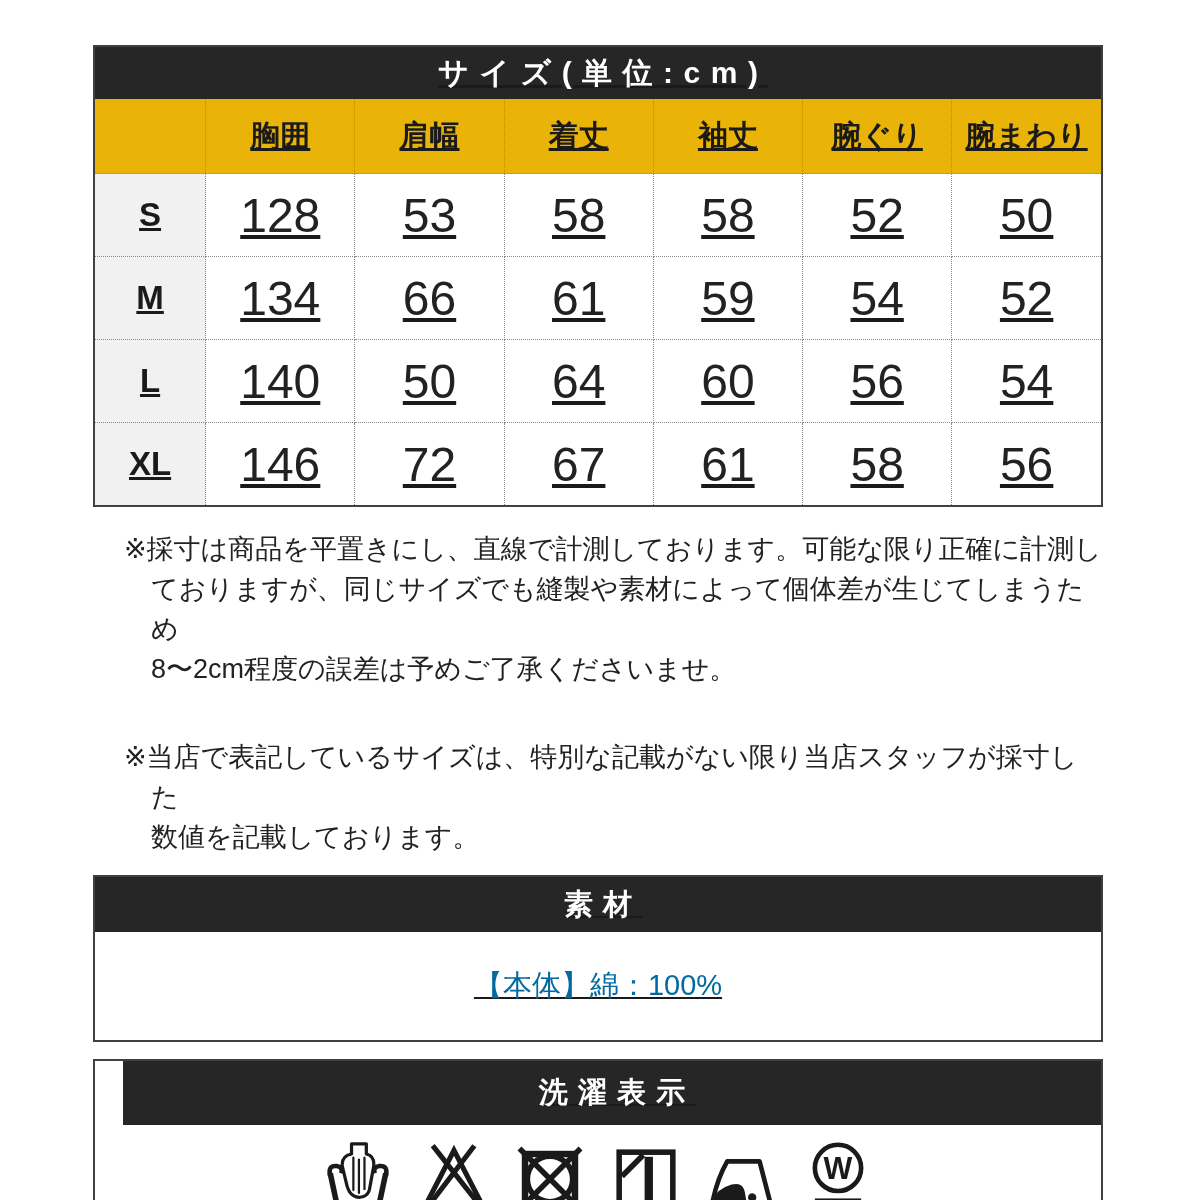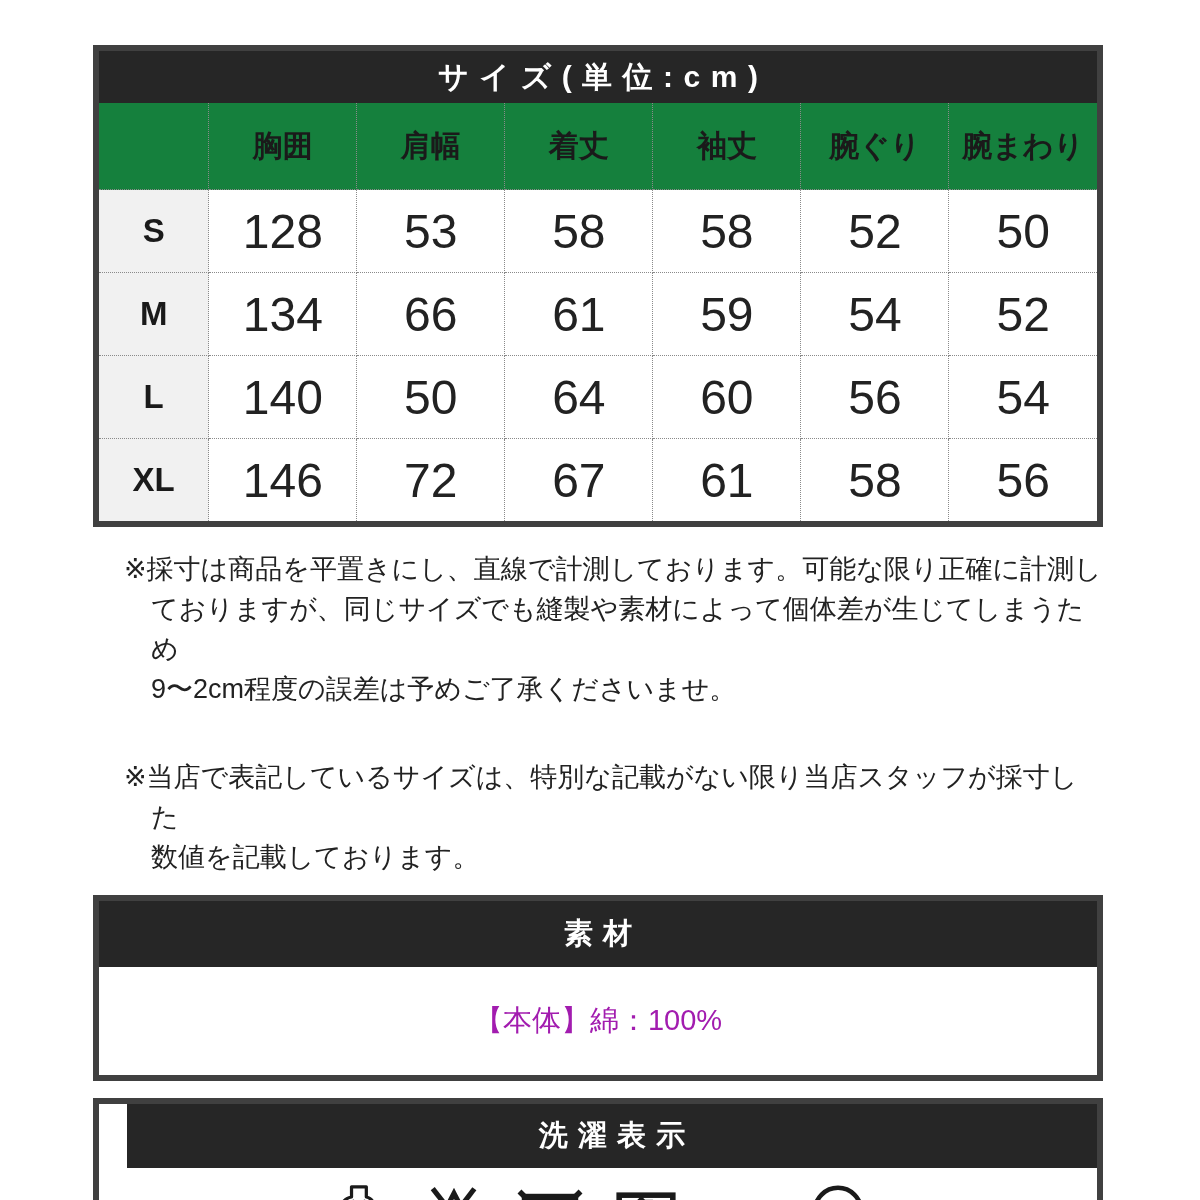--- a/index.html
+++ b/index.html
@@ -4,40 +4,40 @@
 <style>
   html,body{margin:0;padding:0;background:#ffffff;}
   body{
     width:1200px;height:1200px;position:relative;
     font-family:"Liberation Sans","DejaVu Sans",sans-serif;
     color:#1a1a1a;
   }
   .wrap{width:1010px;margin-left:93px;padding-top:45px;}
 
   
-  .boxed{border:6px solid #404040;background:#ffffff;}
+  .boxed{border:2px solid #404040;background:#ffffff;text-decoration:underline;}
   .bar{
     background:#262626;color:#ffffff;font-weight:bold;
     text-align:center;letter-spacing:0.35em;text-indent:0.35em;
     display:flex;align-items:center;justify-content:center;
   }
   .bar-title{white-space:nowrap;}
 
   
   .table-bar{height:52px;font-size:30px;}
   table.size{
     width:100%;border-collapse:collapse;table-layout:fixed;
     text-align:center;
   }
   table.size col.size-col{width:11%;}
   table.size th,table.size td{
     border:1px dotted #8a8a8a;padding:0;vertical-align:middle;
   }
   table.size thead th{
-    background:#15803d;height:86px;font-size:30px;font-weight:bold;color:#1a1a1a;
+    background:#eab308;height:74px;font-size:30px;font-weight:bold;color:#1a1a1a;
   }
   table.size tbody th{
     background:#f1f1f1;font-size:33px;font-weight:bold;color:#1a1a1a;
   }
   table.size tbody td{
     background:#ffffff;height:82px;font-size:48px;font-weight:normal;color:#222;
   }
   table.size tr > *:first-child{border-left:none;}
   table.size tr > *:last-child{border-right:none;}
   table.size thead tr > *{border-top:none;}
@@ -46,24 +46,24 @@
   
   .note{
     font-size:27px;line-height:40px;color:#222;margin:0;
     padding-left:58px;text-indent:-27px;white-space:pre-wrap;
   }
   .note.first{margin-top:22px;}
   .note.second{margin-top:48px;}
 
   
   .material-box{margin-top:18px;}
-  .material-bar{height:66px;font-size:29px;}
+  .material-bar{height:55px;font-size:29px;}
   .material-content{height:108px;display:flex;flex-direction:column;
     align-items:center;justify-content:center;gap:12px;}
-  .material-content p{margin:0;font-size:29px;color:#a21caf;text-align:center;line-height:1.1;}
+  .material-content p{margin:0;font-size:29px;color:#0369a1;text-align:center;line-height:1.1;}
 
   
   .care-box{margin-top:17px;}
   .care-bar{height:64px;font-size:29px;margin-left:28px;}
   .care-content{height:107px;display:flex;align-items:center;justify-content:center;gap:22px;}
   .care-icon{width:74px;height:74px;display:block;}
 </style>
 </head>
 <body>
 
@@ -130,21 +130,21 @@
           <td>61</td>
           <td>58</td>
           <td>56</td>
         </tr>
       </tbody>
     </table>
   </section>
 
   <p class="note first">※採寸は商品を平置きにし、直線で計測しております。可能な限り正確に計測し
 ておりますが、同じサイズでも縫製や素材によって個体差が生じてしまうため
-9〜2cm程度の誤差は予めご了承くださいませ。</p>
+8〜2cm程度の誤差は予めご了承くださいませ。</p>
   <p class="note second">※当店で表記しているサイズは、特別な記載がない限り当店スタッフが採寸した
 数値を記載しております。</p>
 
   <section class="boxed material-box">
     <div class="bar material-bar">
       <span class="bar-title">素材</span>
     </div>
     <div class="material-content">
       <p>【本体】綿：100%</p>
     </div>

